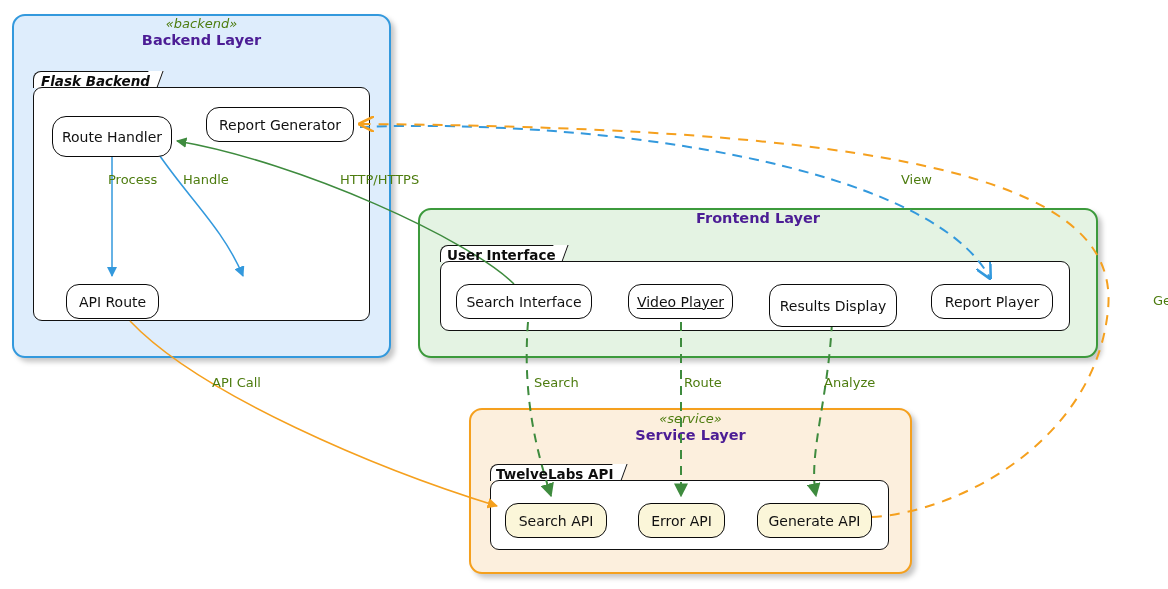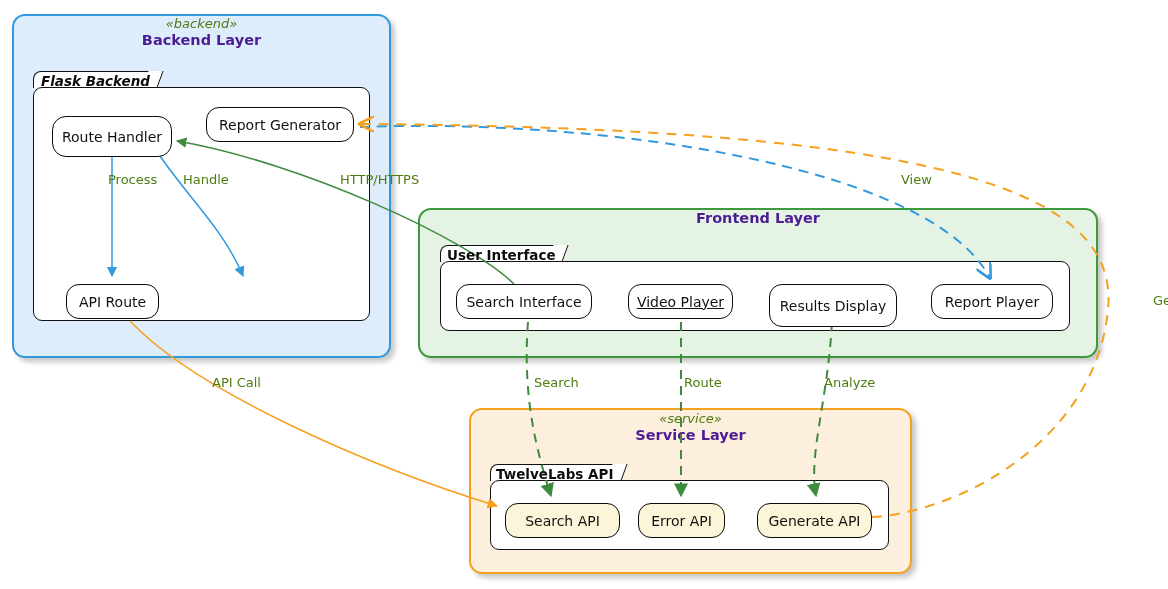--- a/index.html
+++ b/index.html
@@ -74,21 +74,21 @@
   <div class="layer-shadow" style="left:473px;top:412px;width:443px;height:166px;"></div>
   <div class="layer" style="left:469px;top:408px;width:443px;height:166px;background:#FCEFDD;border-color:#F5A01E;">
   </div>
   <div class="layer-stereo" style="left:469px;width:443px;top:410px;">«service»</div>
   <div class="layer-title" style="left:469px;width:443px;top:426px;">Service Layer</div>
 
   <div class="pkg-tab" style="left:490px;top:464px;width:131px;height:17px;border-bottom:none;"></div>
   <div class="pkg" style="left:490px;top:480px;width:399px;height:70px;"></div>
   <div class="pkg-label" style="left:496px;top:466px;">TwelveLabs API</div>
 
-  <div class="node yellow" style="left:505px;top:503px;width:115px;height:35px;">
+  <div class="node yellow" style="left:505px;top:503px;width:102px;height:35px;">
     <span>Search API</span>
   </div>
   <div class="node yellow" style="left:638px;top:503px;width:87px;height:35px;">
     <span>Error API</span>
   </div>
   <div class="node yellow" style="left:757px;top:503px;width:115px;height:35px;">
     <span>Generate API</span>
   </div>
 
   <svg class="links" viewBox="0 0 1168 589">

